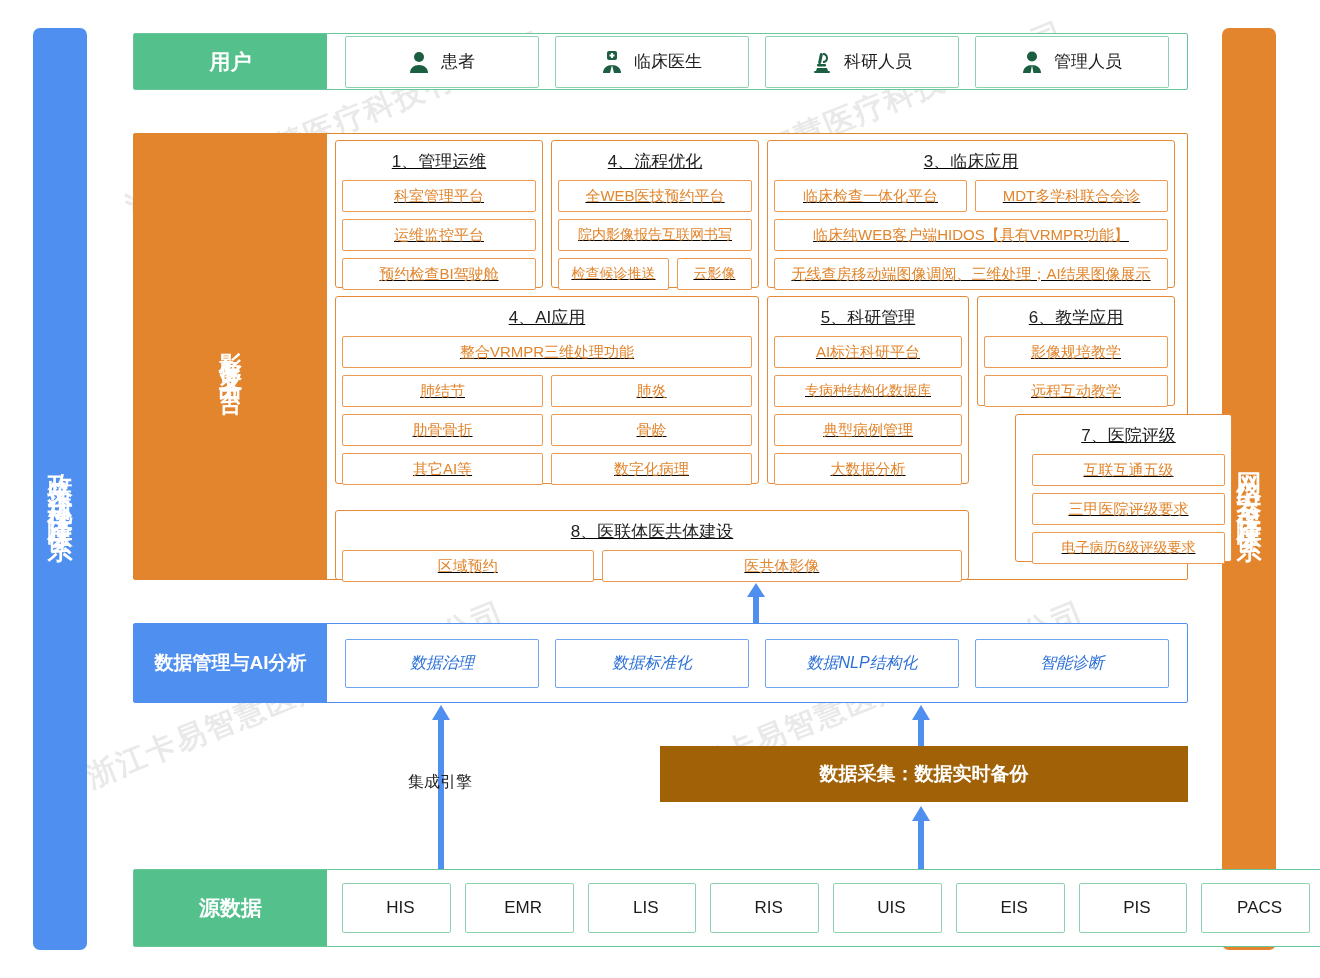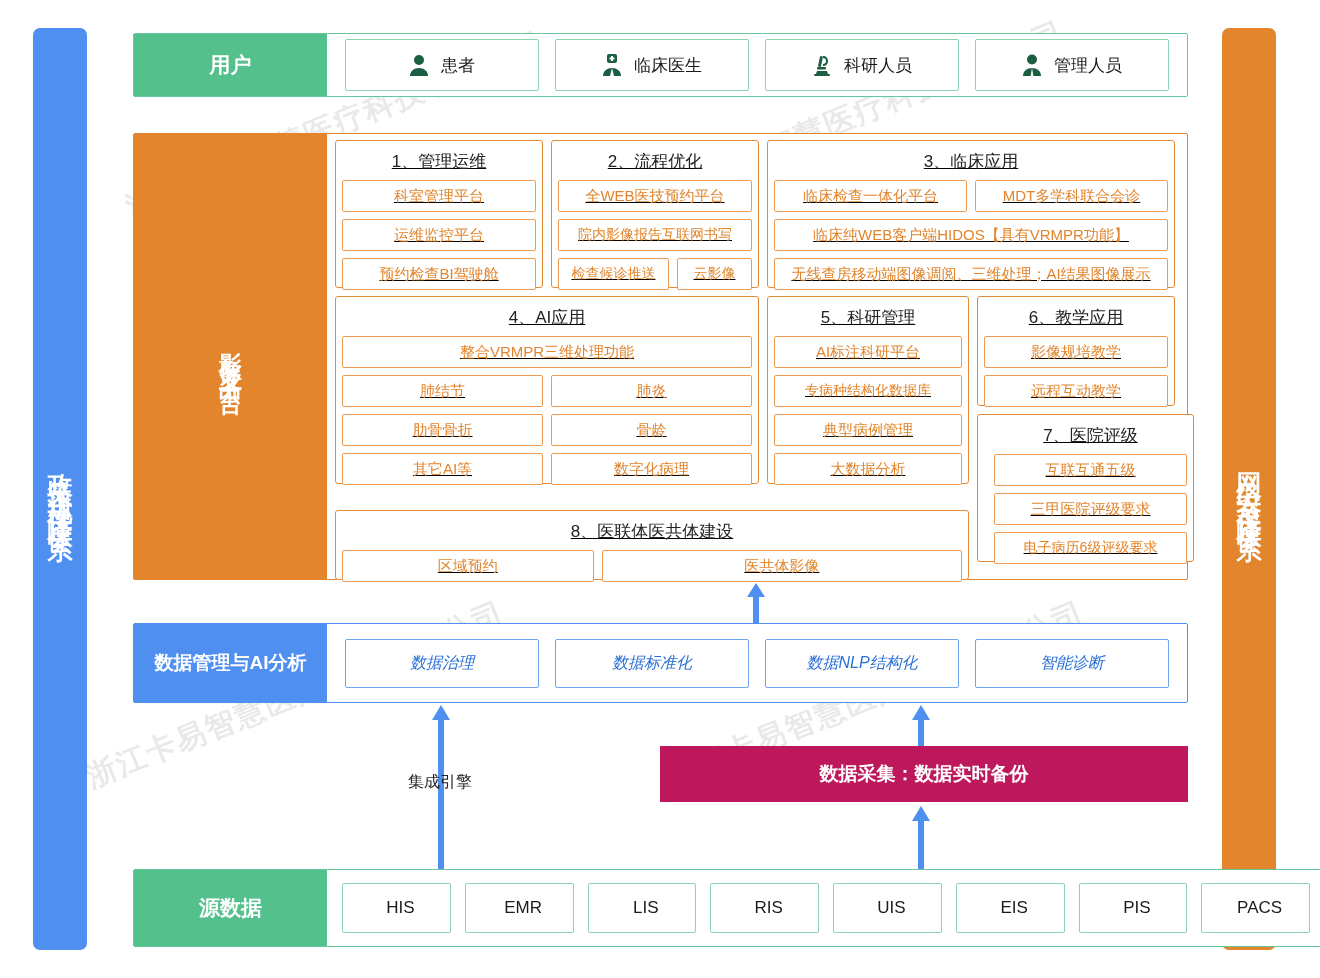--- a/index.html
+++ b/index.html
@@ -19,21 +19,21 @@
   .pillar{position:absolute;width:54px;border-radius:7px;display:flex;align-items:center;justify-content:center;}
   .pillar span{writing-mode:vertical-rl;text-orientation:upright;color:#fff;font-size:25px;font-weight:bold;letter-spacing:9px;line-height:1;}
   #pillar-left{left:33px;top:28px;height:922px;background:#4f8ff0;}
   #pillar-right{left:1222px;top:28px;height:922px;background:#e2852c;}
 
   
   .band{position:absolute;display:flex;box-sizing:border-box;}
   .band-label{display:flex;align-items:center;justify-content:center;color:#fff;font-size:21px;font-weight:bold;box-sizing:border-box;}
 
   
-  #users-row{left:133px;top:33px;width:1055px;height:64px;border:1px solid #67c79a;background:#fff;border-radius:2px;}
+  #users-row{left:133px;top:33px;width:1055px;height:57px;border:1px solid #67c79a;background:#fff;border-radius:2px;}
   #users-label{width:193px;background:#54c08c;flex:0 0 193px;}
   #users-items{flex:1;display:flex;align-items:center;justify-content:space-around;padding:0 10px;box-sizing:border-box;}
   .user-chip{flex:1;margin:0 8px;height:50px;border:1px solid #8ed3b0;border-radius:2px;
              display:flex;align-items:center;justify-content:center;gap:12px;background:#fff;}
   .user-chip .lbl{font-size:17px;color:#1b1b1b;}
   .user-chip svg{display:block;}
 
   
   #mid-row{left:133px;top:133px;width:1055px;height:447px;border:1px solid #e2852c;background:#fff;border-radius:2px;}
   #mid-label{width:193px;background:#e2852c;flex:0 0 193px;}
@@ -50,21 +50,21 @@
   .cell.sm{font-size:14px;}
 
   
   #data-row{left:133px;top:623px;width:1055px;height:80px;border:1px solid #4f8ff0;background:#fff;border-radius:2px;}
   #data-label{width:193px;background:#4f8ff0;flex:0 0 193px;font-size:19px;}
   #data-items{flex:1;display:flex;align-items:center;justify-content:space-around;padding:0 10px;box-sizing:border-box;font-style:italic;}
   .data-chip{flex:1;margin:0 8px;height:47px;border:1px solid #6ea4f2;border-radius:2px;display:flex;
              align-items:center;justify-content:center;font-size:16px;color:#2a6fd6;background:#fff;}
 
   
-  #collect-bar{position:absolute;left:660px;top:746px;width:528px;height:56px;background:#be185d;
+  #collect-bar{position:absolute;left:660px;top:746px;width:528px;height:56px;background:#a16207;
                display:flex;align-items:center;justify-content:center;color:#fff;font-size:19px;font-weight:bold;}
 
   
   #engine-label{position:absolute;left:385px;top:772px;width:110px;text-align:center;font-size:16px;color:#222;}
 
   
   #src-row{left:133px;top:869px;width:1193px;height:78px;border:1px solid #67c79a;background:#fff;border-radius:2px;}
   #src-label{width:193px;background:#54c08c;flex:0 0 193px;}
   #src-items{flex:1;display:flex;align-items:center;justify-content:space-around;padding:0 8px;box-sizing:border-box;}
   .src-chip{flex:1;margin:0 7px;height:48px;border:1px solid #8ed3b0;border-radius:2px;display:flex;
@@ -158,21 +158,21 @@
           </div>
         <div class="cellrow">
             <div class="cell">运维监控平台</div>
           </div>
         <div class="cellrow">
             <div class="cell">预约检查BI驾驶舱</div>
           </div>
       </div>
 
       <div class="group" style="left:224px;top:6px;width:208px;height:148px;">
-        <div class="group-title">2、流程优化</div>
+        <div class="group-title">4、流程优化</div>
         <div class="cellrow">
             <div class="cell">全WEB医技预约平台</div>
           </div>
         <div class="cellrow">
             <div class="cell sm">院内影像报告互联网书写</div>
           </div>
         <div class="cellrow">
           <div class="cell sm" style="flex:1.55">检查候诊推送</div>
           <div class="cell sm">云影像</div>
         </div>
@@ -230,21 +230,21 @@
       <div class="group" style="left:650px;top:162px;width:198px;height:110px;">
         <div class="group-title">6、教学应用</div>
         <div class="cellrow">
             <div class="cell">影像规培教学</div>
           </div>
         <div class="cellrow">
             <div class="cell">远程互动教学</div>
           </div>
       </div>
 
-      <div class="group" style="left:650px;top:280px;width:217px;height:148px;padding-left:16px;">
+      <div class="group" style="left:688px;top:280px;width:217px;height:148px;padding-left:16px;">
         <div class="group-title">7、医院评级</div>
         <div class="cellrow">
             <div class="cell">互联互通五级</div>
           </div>
         <div class="cellrow">
             <div class="cell">三甲医院评级要求</div>
           </div>
         <div class="cellrow">
             <div class="cell sm">电子病历6级评级要求</div>
           </div>

